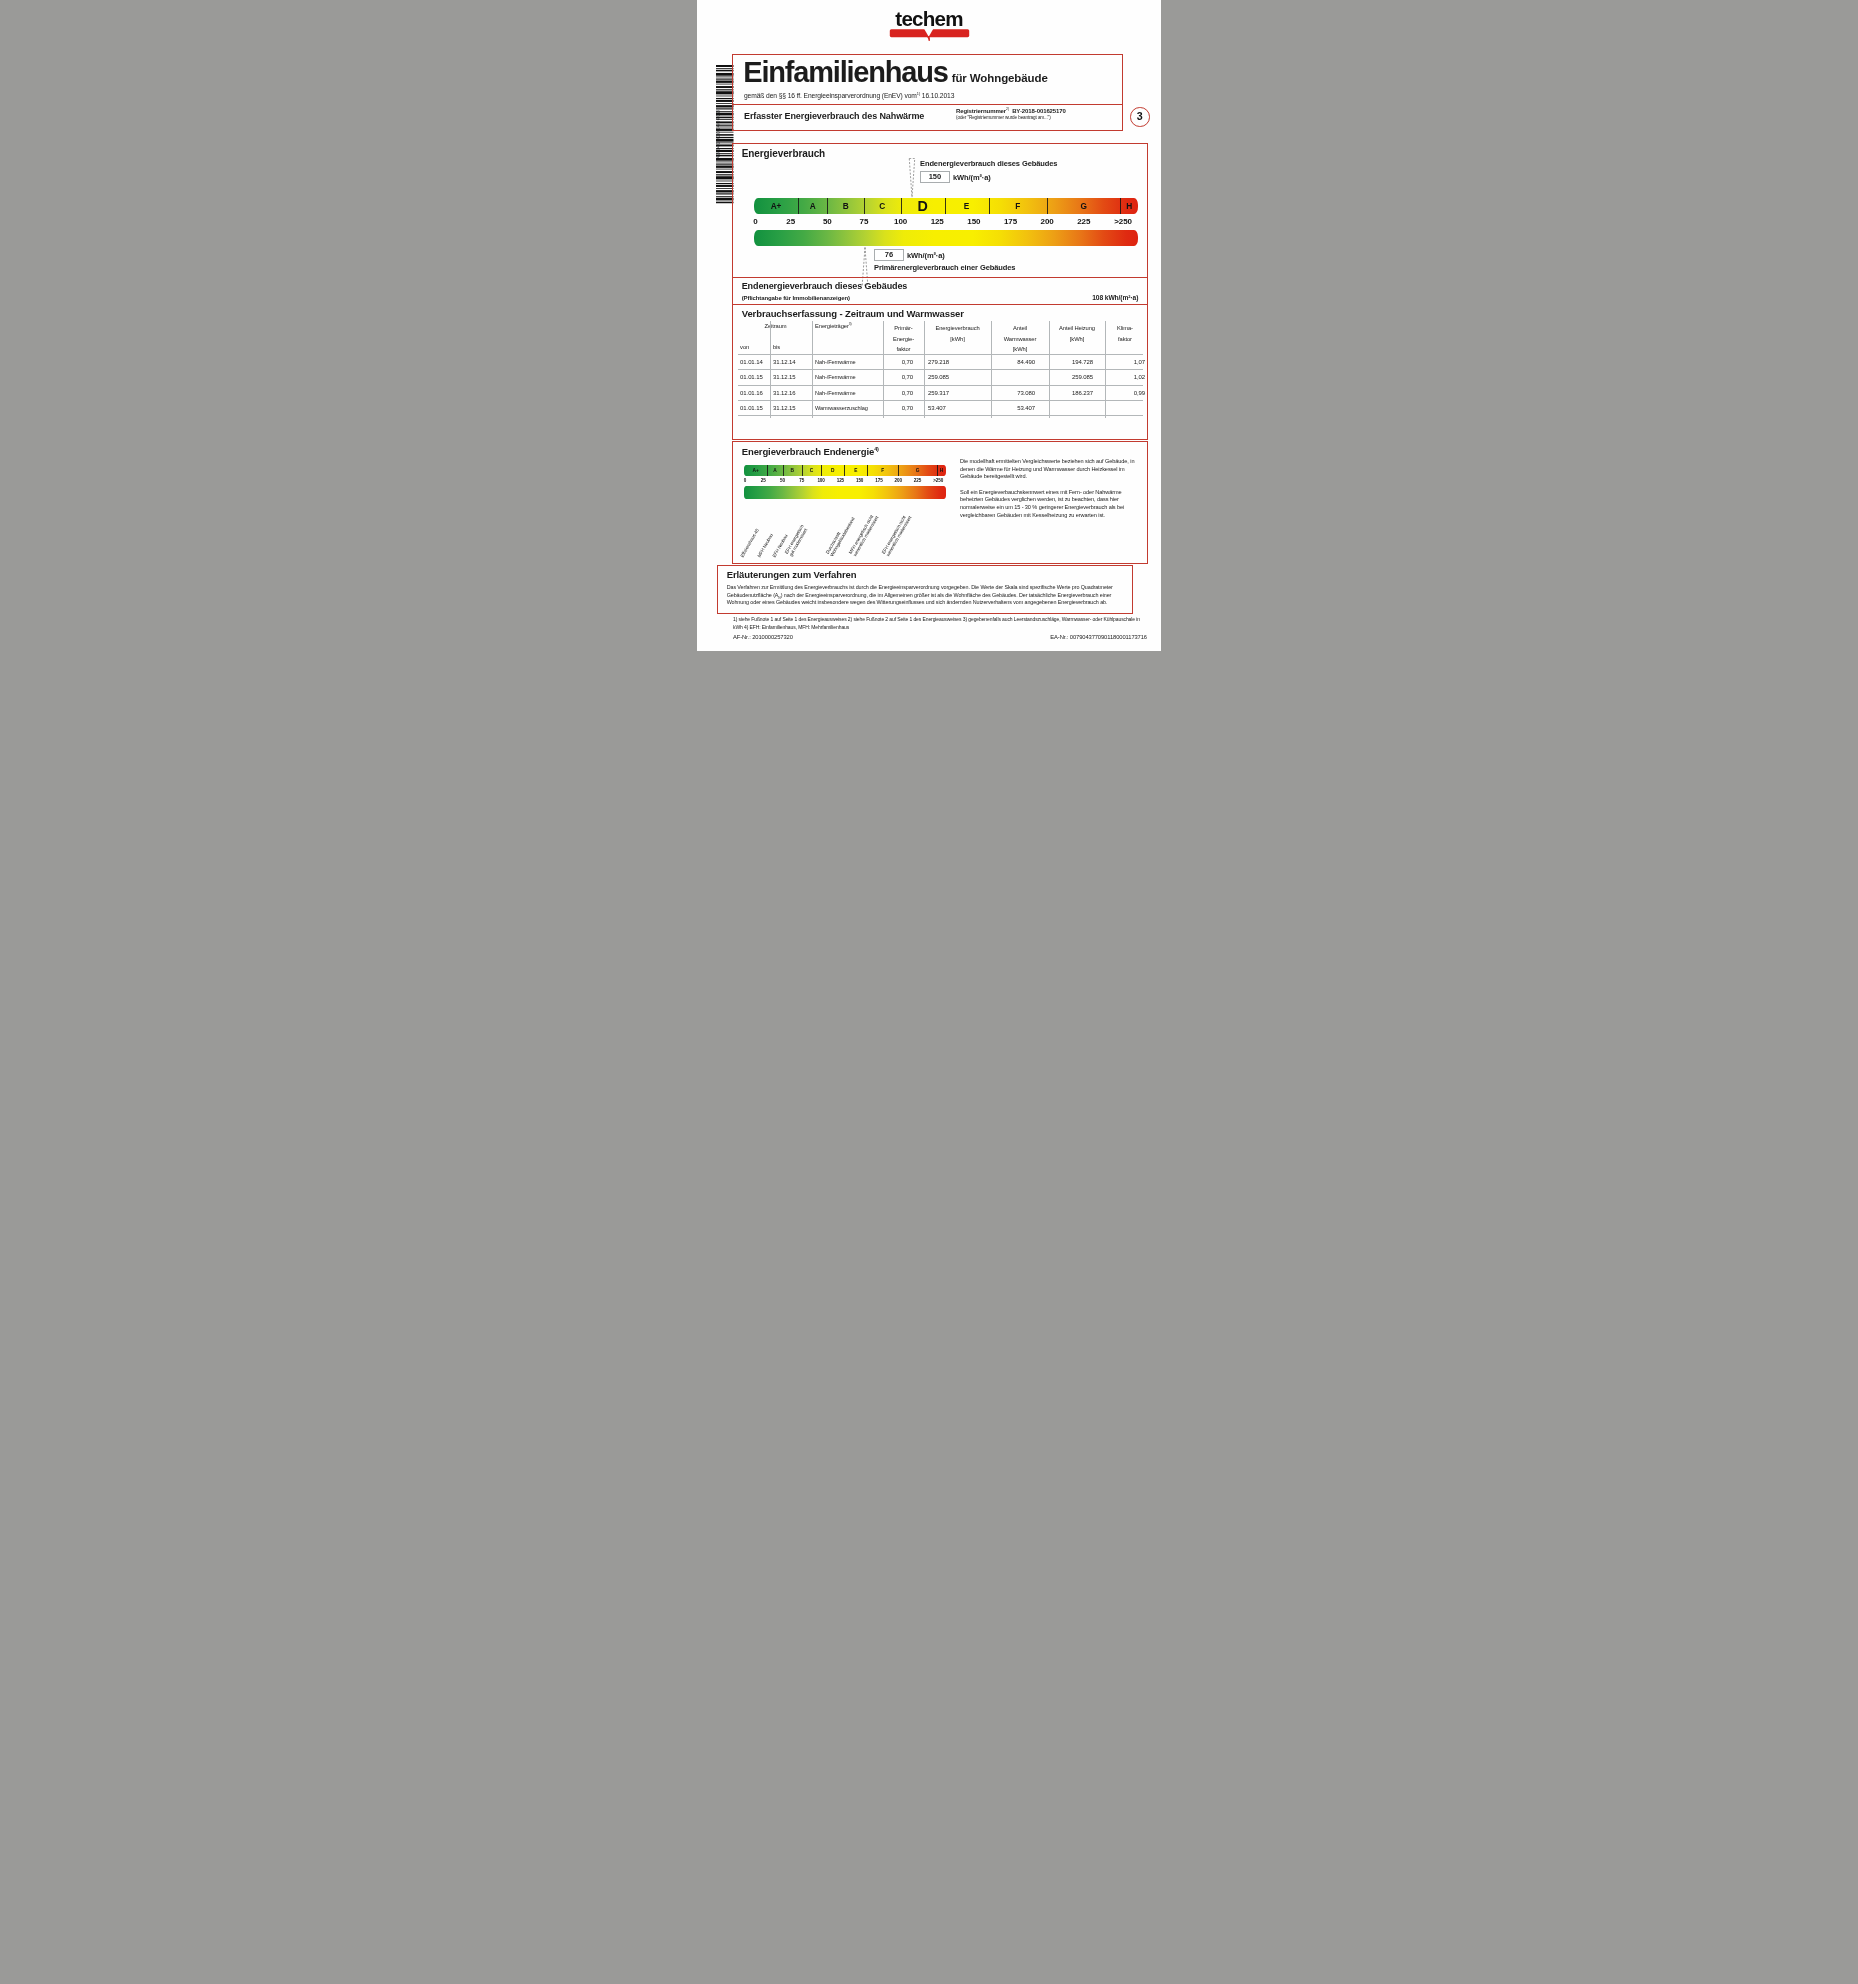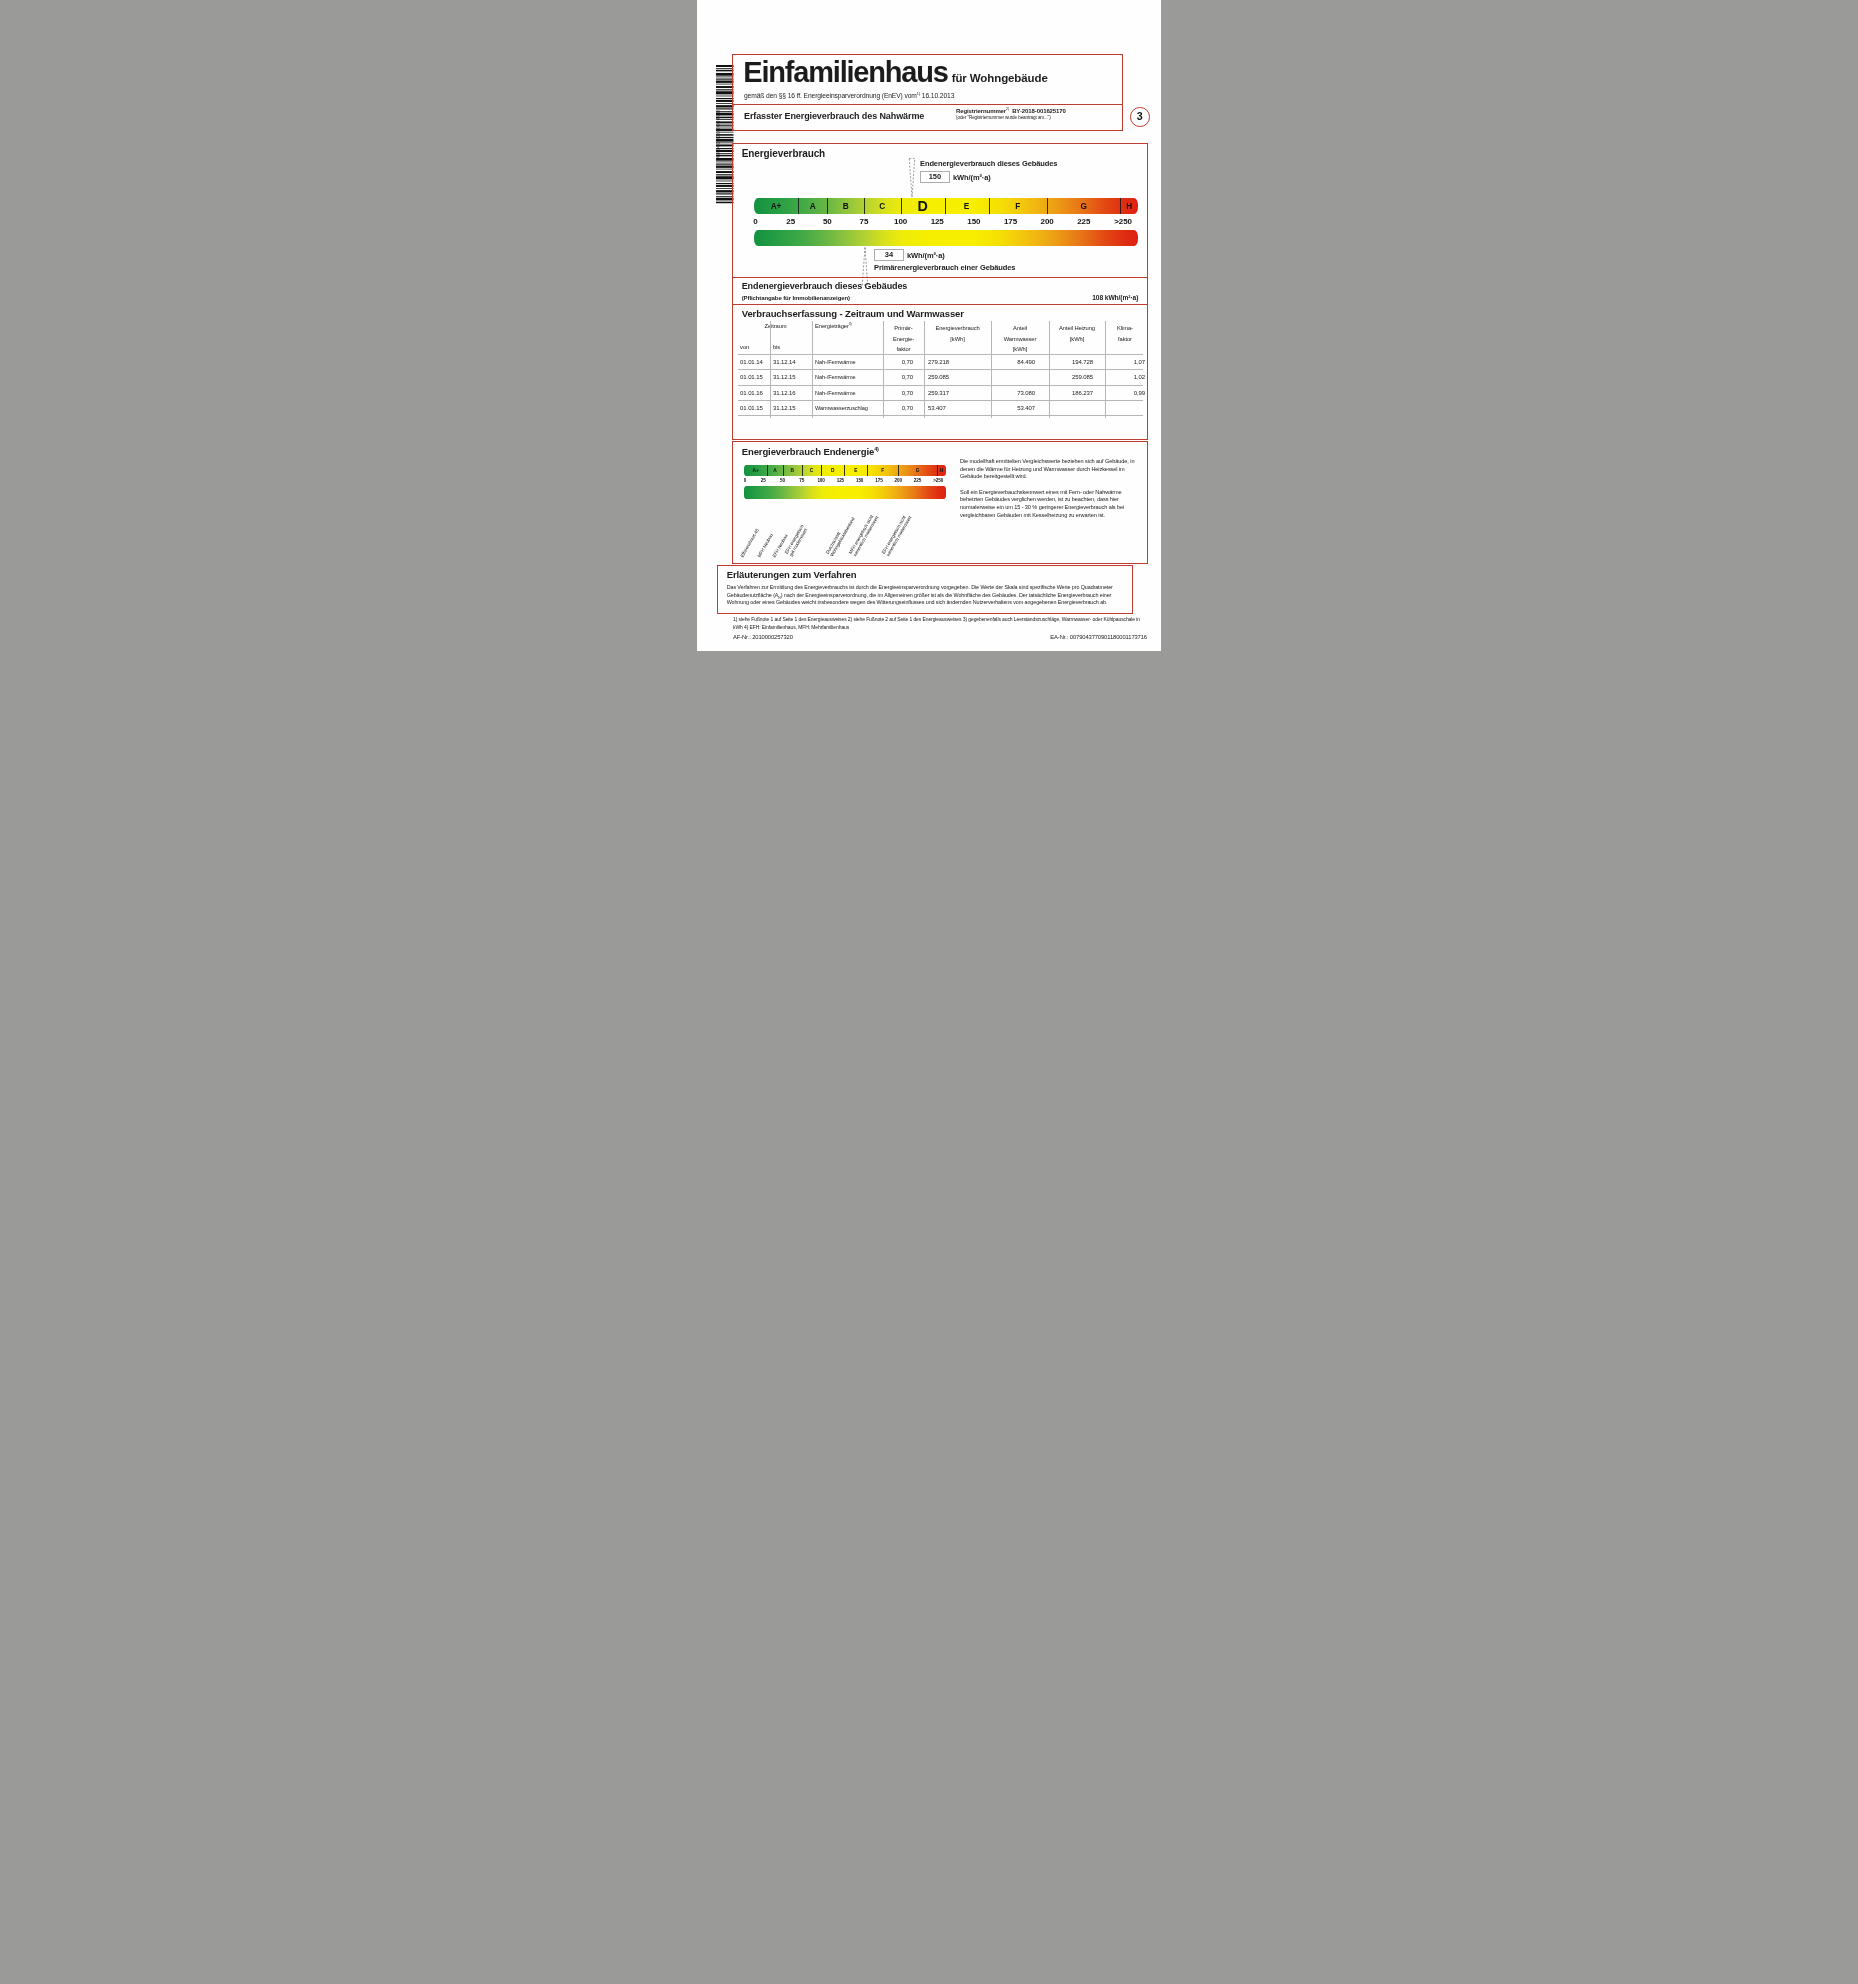--- a/index.html
+++ b/index.html
@@ -101,20 +101,28 @@
   
   .footer{position:absolute;left:36px;top:616px;width:414px;}
   .footnotes{font-size:5px;line-height:1.5;color:#1a1a1a;}
   .nr-row{display:flex;justify-content:space-between;margin-top:3.2px;font-size:5.8px;}
 </style>
 </head>
 <body>
 
 <div class="page">
 
+  <div class="logo">
+    <div class="logo-text">techem</div>
+    <svg class="logo-swoosh" width="83" height="13.5" viewBox="0 0 208 34">
+      <rect x="4" y="3" width="200" height="20" rx="4" fill="#d8231f"></rect>
+      <polygon points="90,1 114,1 102,22" fill="#fefefe"></polygon>
+      <path d="M103,20 C106,25 106,31 102,40 C103,32 101,27 98,22 Z" fill="#d8231f"></path>
+    </svg>
+  </div>
 
   <div class="barcode">
     <div class="barcode-num">48040000640408</div>
     <svg id="barcode-bars" width="17.5" height="143" viewBox="0 0 44 360">
         <rect x="0" y="0" width="44" height="5" fill="#111"></rect>
         <rect x="0" y="8" width="44" height="2" fill="#111"></rect>
         <rect x="0" y="12" width="44" height="4" fill="#111"></rect>
         <rect x="0" y="20" width="44" height="7" fill="#111"></rect>
         <rect x="0" y="29" width="44" height="2" fill="#111"></rect>
         <rect x="0" y="34" width="44" height="3" fill="#111"></rect>
@@ -228,21 +236,21 @@
         <span style="left: 76.3359%;">200</span>
         <span style="left: 85.8779%;">225</span>
         <span style="left: 95.4198%; transform: translateX(-35%);">&gt;250</span>
       </div>
     <div class="band" style="left:21px;top:86px;width:384px;height:16px"></div>
 
     <svg class="arrow" style="left:128px;top:103px" width="8" height="39" viewBox="0 0 20 97">
       <polygon points="10,1 3,95 17,95" fill="#ffffff" stroke="#3a3a3a" stroke-width="1.3" stroke-dasharray="5 4"></polygon>
     </svg>
     <div class="val-row" style="left:141px;top:105px">
-      <span class="val-box">34</span>
+      <span class="val-box">76</span>
       <span class="val-unit">kWh/(m²·a)</span>
     </div>
     <div class="val-label" style="left:141px;top:119px">Primärenergieverbrauch einer Gebäudes</div>
 
     <div class="red-hr" style="top:133px"></div>
 
     <div class="h-main" style="left:8.7px;top:137px;font-size:9px">Endenergieverbrauch dieses Gebäudes</div>
     <div class="note-row" style="left:8.7px;top:151px">(Pflichtangabe für Immobilienanzeigen)</div>
     <div class="right-val" style="right:8.7px;top:150px;width:95px">108  kWh/(m²·a)</div>
 

